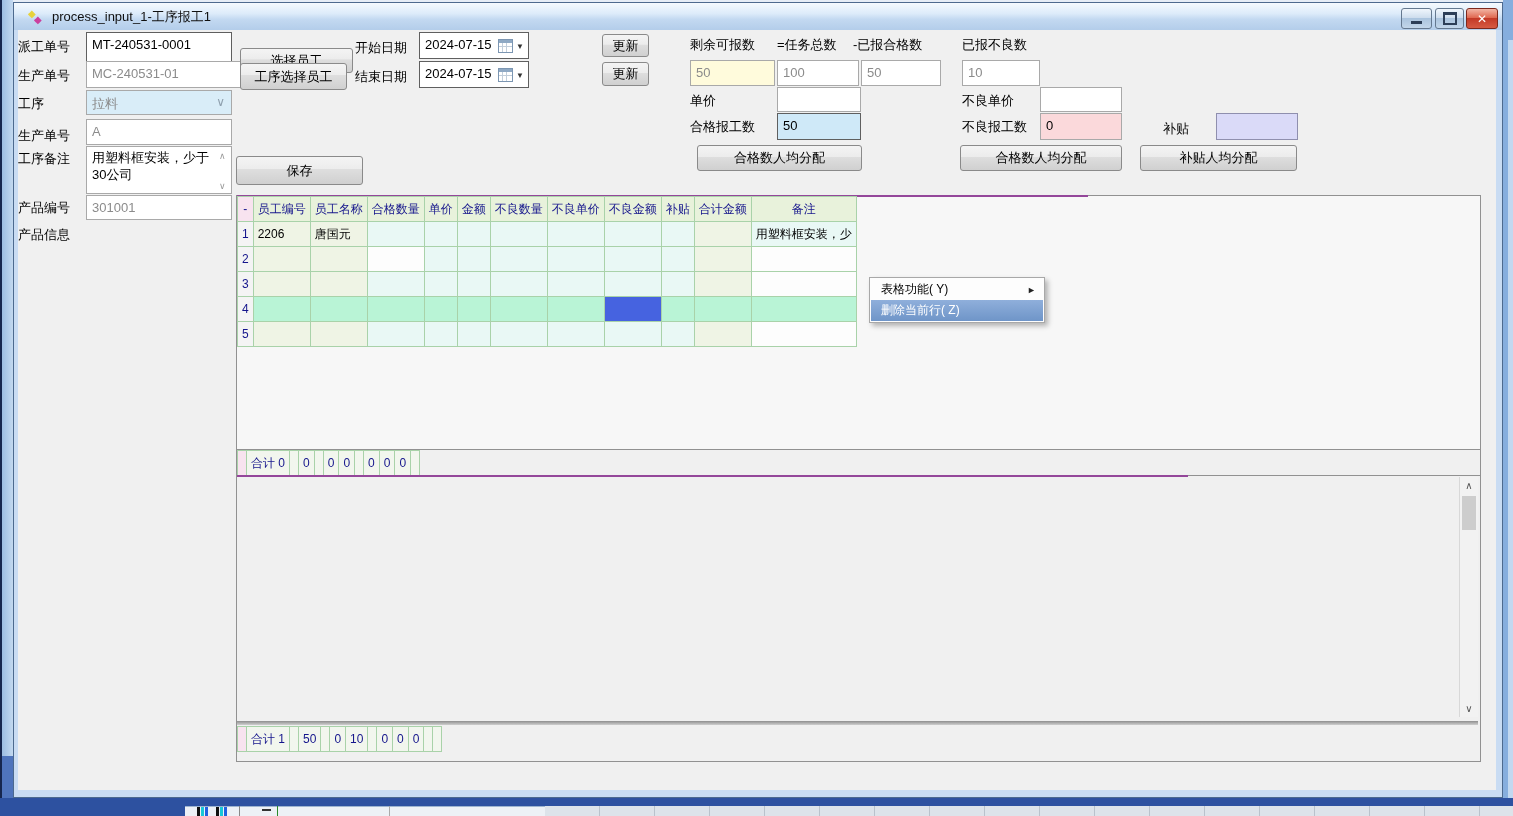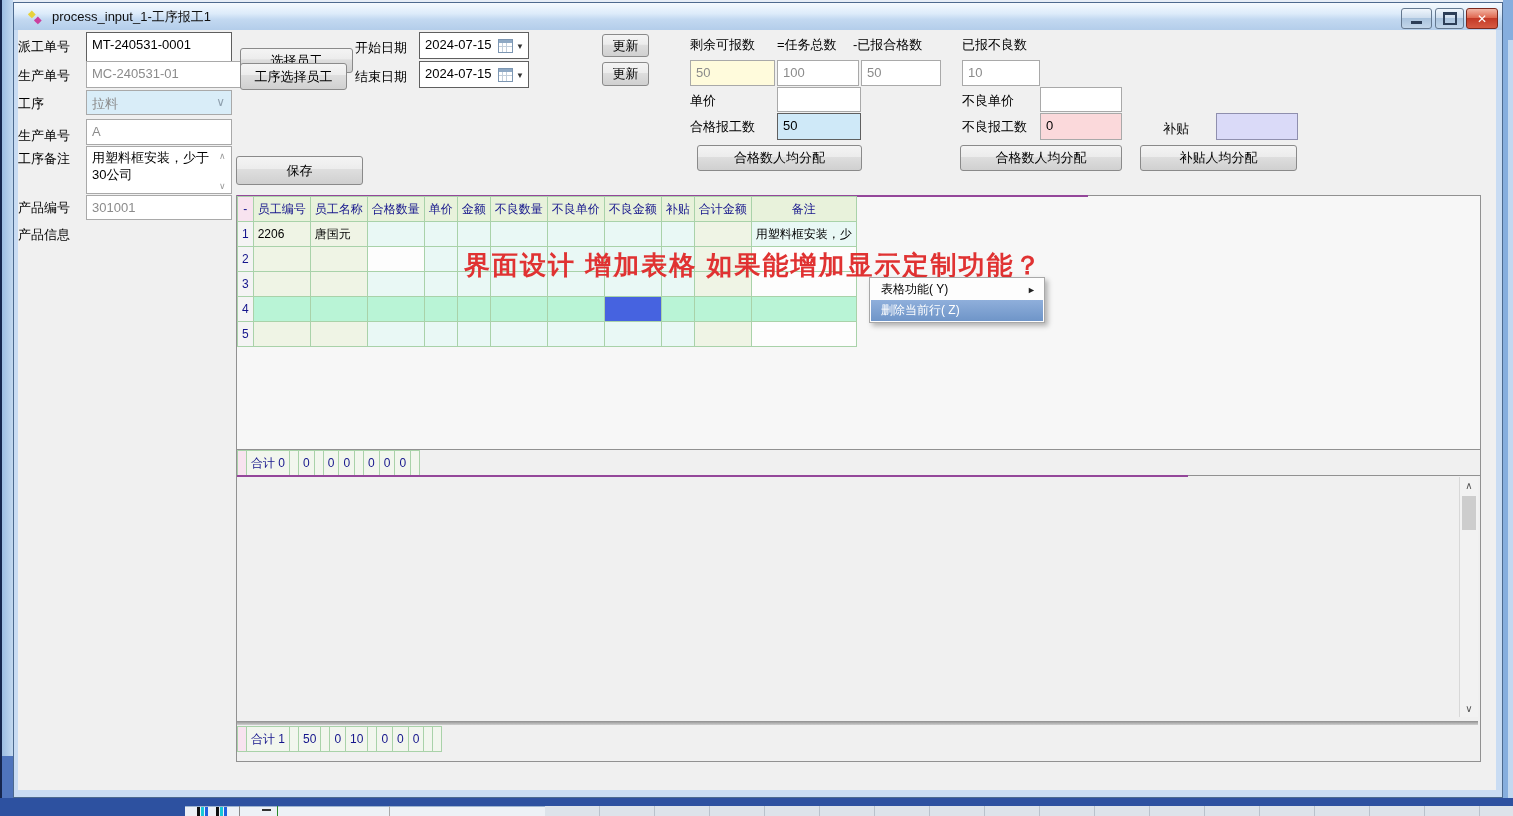--- a/index.html
+++ b/index.html
@@ -366,21 +366,20 @@
         </tbody>
       </table>
     </div>
 
   <div class="sbar" style="left:1459px;top:477px;width:18px;height:240px">
     <div class="sbtn" style="top:0">∧</div>
     <div class="sthumb" style="top:19px;height:34px"></div>
     <div class="sbtn" style="top:223px">∨</div>
   </div>
 
-  <div class="annotation" style="left:464px;top:248px">界面设计 增加表格 如果能增加显示定制功能？</div>
 
   <div class="ctxmenu" style="left:869px;top:277px">
     <div class="ctxitem">
       <span>表格功能( Y)</span>
       <span class="subarrow">►</span>
     </div>
     <div class="ctxitem hl">
       <span>删除当前行( Z)</span>
     </div>
   </div>

